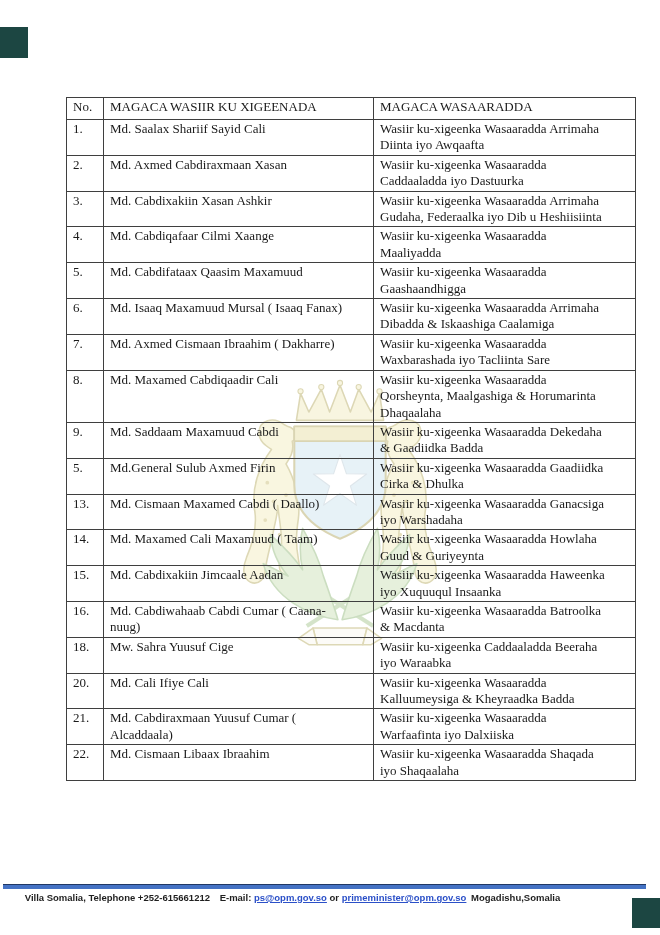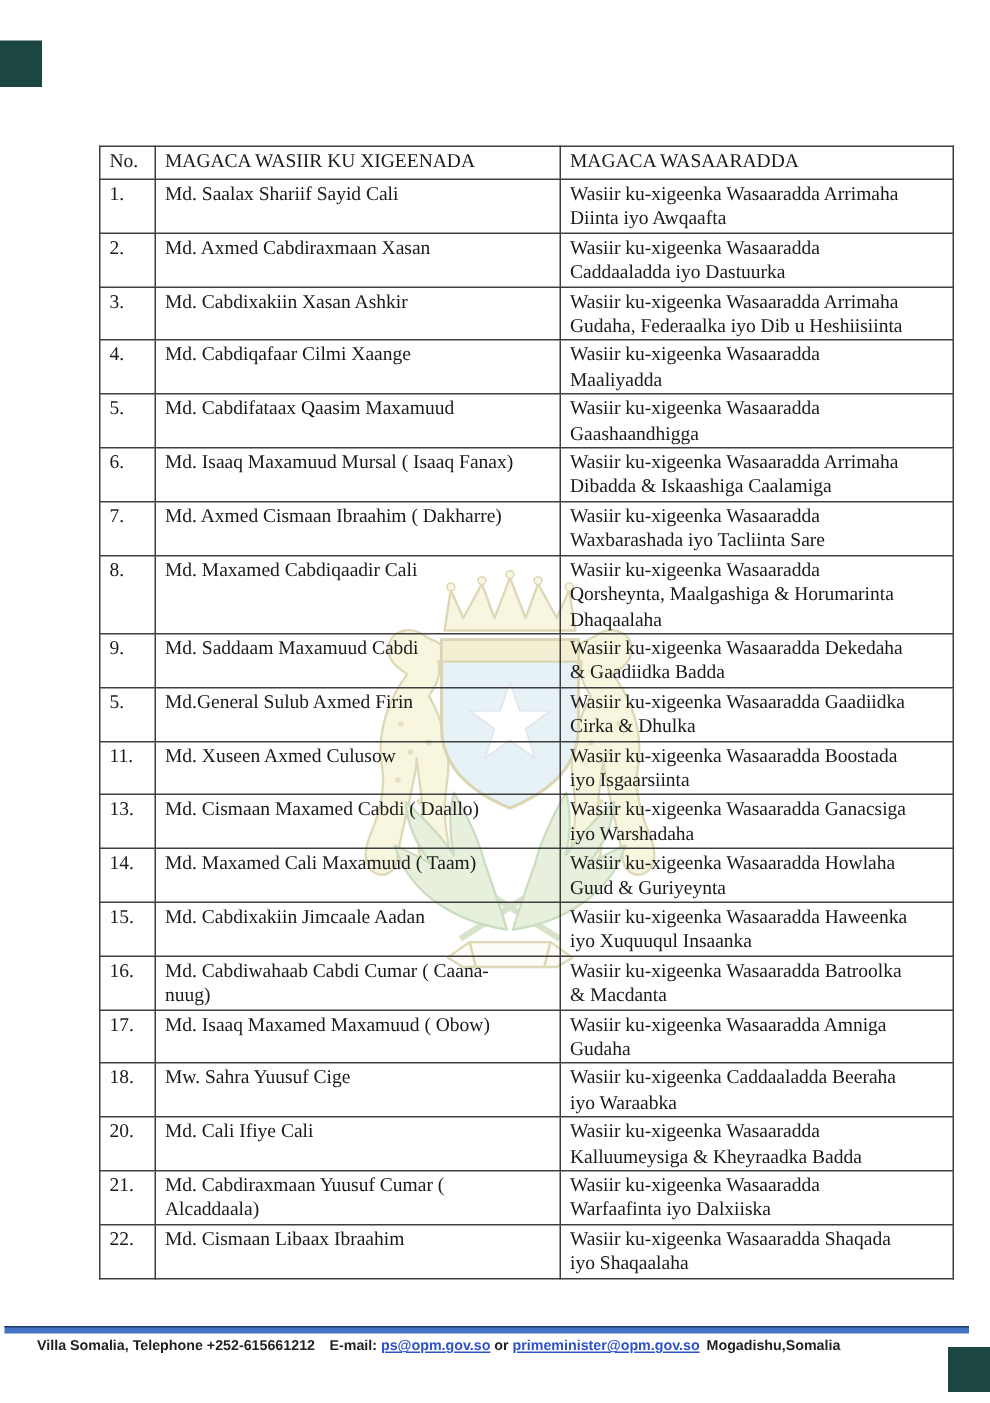--- a/index.html
+++ b/index.html
@@ -182,26 +182,20 @@
       <td>Wasiir ku-xigeenka Wasaaradda Dekedaha
 &amp; Gaadiidka Badda</td>
     </tr>
         <tr>
       <td>5.</td>
       <td>Md.General Sulub Axmed Firin</td>
       <td>Wasiir ku-xigeenka Wasaaradda Gaadiidka
 Cirka &amp; Dhulka</td>
     </tr>
         <tr>
-      <td>11.</td>
-      <td>Md. Xuseen Axmed Culusow</td>
-      <td>Wasiir ku-xigeenka Wasaaradda Boostada
-iyo Isgaarsiinta</td>
-    </tr>
-        <tr>
       <td>13.</td>
       <td>Md. Cismaan Maxamed Cabdi ( Daallo)</td>
       <td>Wasiir ku-xigeenka Wasaaradda Ganacsiga
 iyo Warshadaha</td>
     </tr>
         <tr>
       <td>14.</td>
       <td>Md. Maxamed Cali Maxamuud ( Taam)</td>
       <td>Wasiir ku-xigeenka Wasaaradda Howlaha
 Guud &amp; Guriyeynta</td>
@@ -211,26 +205,20 @@
       <td>Md. Cabdixakiin Jimcaale Aadan</td>
       <td>Wasiir ku-xigeenka Wasaaradda Haweenka
 iyo Xuquuqul Insaanka</td>
     </tr>
         <tr>
       <td>16.</td>
       <td>Md. Cabdiwahaab Cabdi Cumar ( Caana-
 nuug)</td>
       <td>Wasiir ku-xigeenka Wasaaradda Batroolka
 &amp; Macdanta</td>
-    </tr>
-        <tr>
-      <td>17.</td>
-      <td>Md. Isaaq Maxamed Maxamuud ( Obow)</td>
-      <td>Wasiir ku-xigeenka Wasaaradda Amniga
-Gudaha</td>
     </tr>
         <tr>
       <td>18.</td>
       <td>Mw. Sahra Yuusuf Cige</td>
       <td>Wasiir ku-xigeenka Caddaaladda Beeraha
 iyo Waraabka</td>
     </tr>
         <tr>
       <td>20.</td>
       <td>Md. Cali Ifiye Cali</td>

